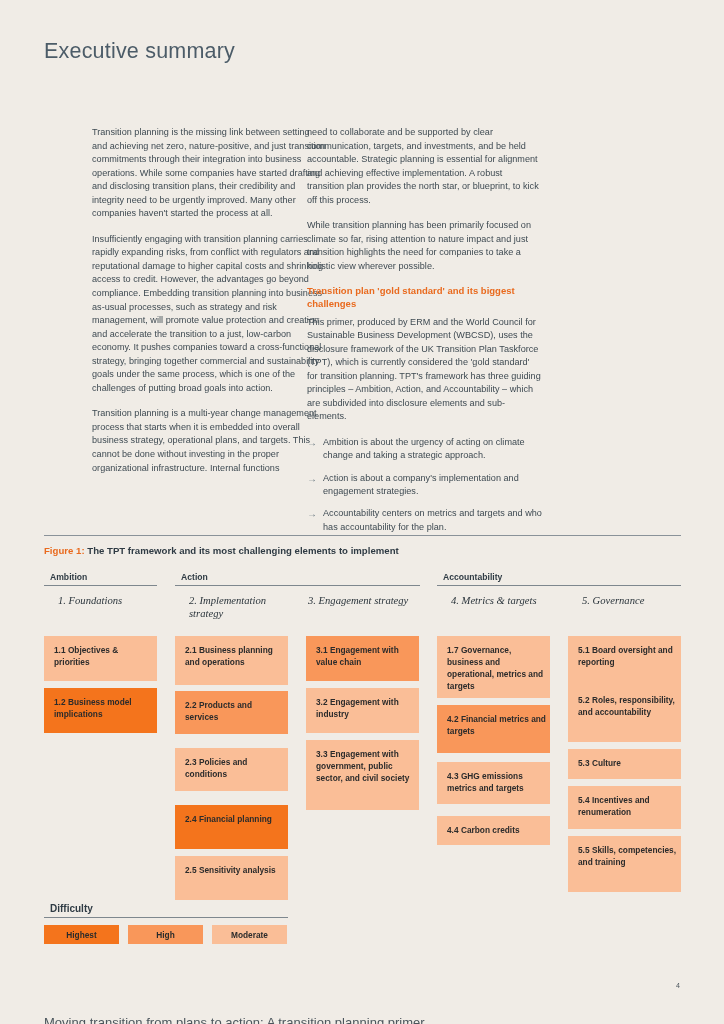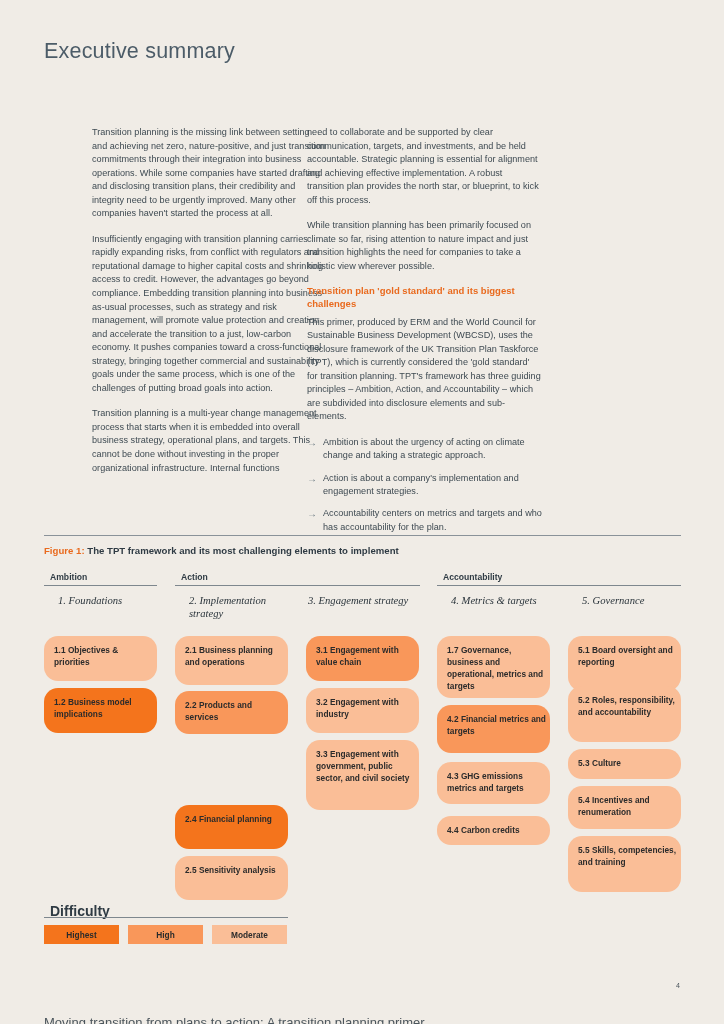--- a/index.html
+++ b/index.html
@@ -133,32 +133,31 @@
   
   .fbox {
     position: absolute;
     box-sizing: border-box;
     padding: 9px 1px 9px 10px;
     font-size: 8.3px;
     line-height: 11.9px;
     font-weight: bold;
     color: #2B2B2B;
     letter-spacing: 0.01px;
-    border-radius: 14px;
   }
   .lvl-highest  { background: #F4741C; }
   .lvl-high     { background: #F9975A; }
   .lvl-moderate { background: #FABE97; }
 
   
   .legend-label {
     position: absolute;
     left: 50px;
     top: 903px;
-    font-size: 14px;
+    font-size: 10px;
     font-weight: bold;
     color: #2F3B44;
   }
   .legend-rule {
     position: absolute;
     left: 44px;
     top: 917px;
     width: 244px;
     height: 1px;
     background: #7E878E;
@@ -250,20 +249,21 @@
   <div class="colhead" style="left:175px; top:594px; width:108px;">2. Implementation strategy</div>
   <div class="colhead" style="left:294px; top:594px; width:120px;">3. Engagement strategy</div>
   <div class="colhead" style="left:437px; top:594px; width:120px;">4. Metrics &amp; targets</div>
   <div class="colhead" style="left:568px; top:594px; width:115px;">5. Governance</div>
 
   <div class="fbox lvl-moderate" style="left:44px; top:636px; width:113px; height:45px;">1.1 Objectives &amp; priorities</div>
   <div class="fbox lvl-highest" style="left:44px; top:688px; width:113px; height:45px;">1.2 Business model implications</div>
 
   <div class="fbox lvl-moderate" style="left:175px; top:636px; width:113px; height:49px;">2.1 Business planning and operations</div>
   <div class="fbox lvl-high" style="left:175px; top:691px; width:113px; height:43px;">2.2 Products and services</div>
+  <div class="fbox lvl-moderate" style="left:175px; top:748px; width:113px; height:43px;">2.3 Policies and conditions</div>
   <div class="fbox lvl-highest" style="left:175px; top:805px; width:113px; height:44px;">2.4 Financial planning</div>
   <div class="fbox lvl-moderate" style="left:175px; top:856px; width:113px; height:44px;">2.5 Sensitivity analysis</div>
 
   <div class="fbox lvl-high" style="left:306px; top:636px; width:113px; height:45px;">3.1 Engagement with value chain</div>
   <div class="fbox lvl-moderate" style="left:306px; top:688px; width:113px; height:45px;">3.2 Engagement with industry</div>
   <div class="fbox lvl-moderate" style="left:306px; top:740px; width:113px; height:70px;">3.3 Engagement with government, public sector, and civil society</div>
 
   <div class="fbox lvl-moderate" style="left:437px; top:636px; width:113px; height:62px;">1.7 Governance, business and operational, metrics and targets</div>
   <div class="fbox lvl-high" style="left:437px; top:705px; width:113px; height:48px;">4.2 Financial metrics and targets</div>
   <div class="fbox lvl-moderate" style="left:437px; top:762px; width:113px; height:42px;">4.3 GHG emissions metrics and targets</div>

